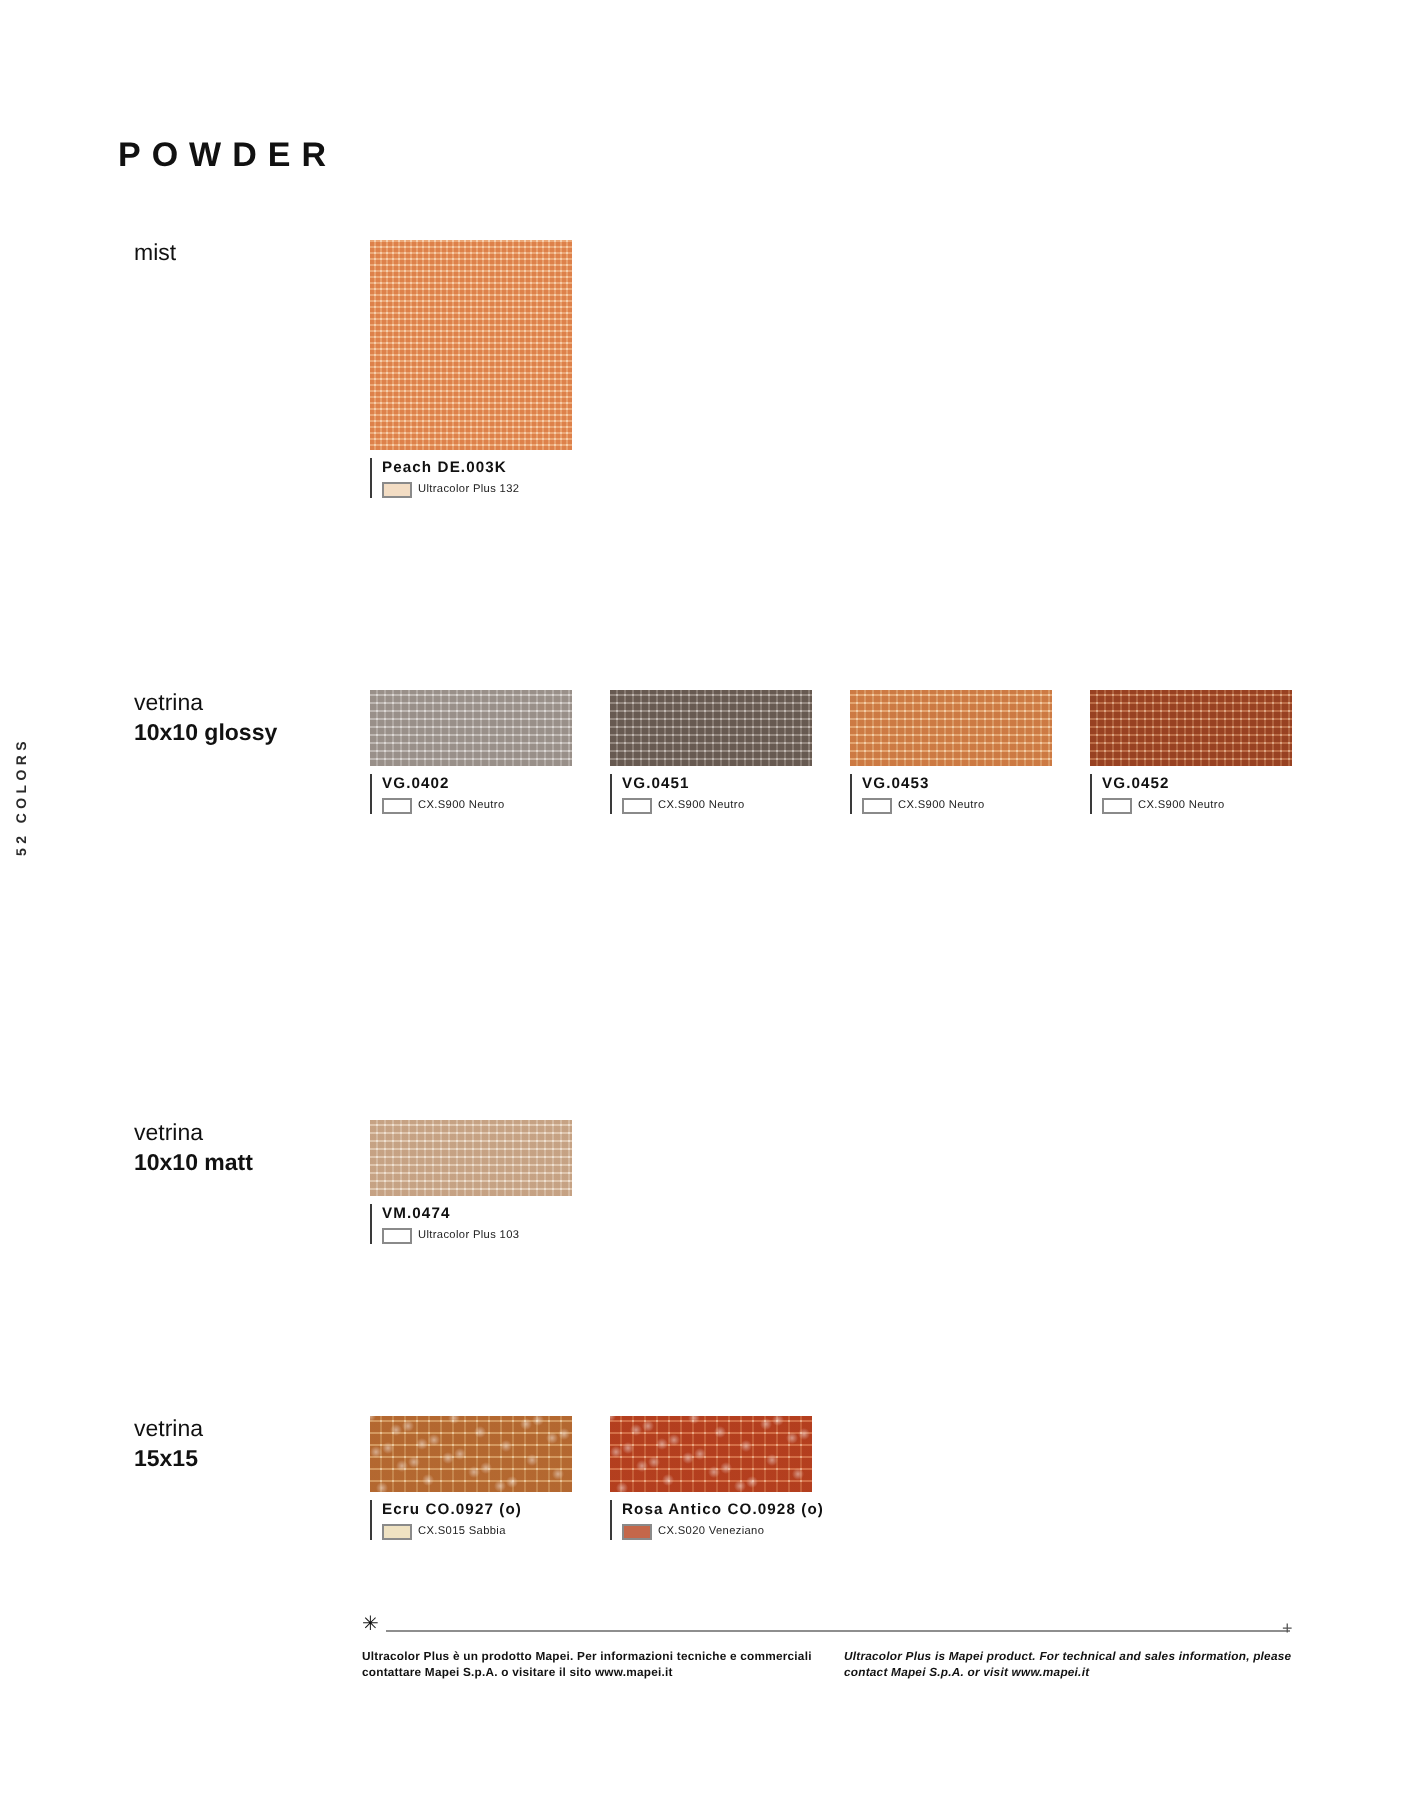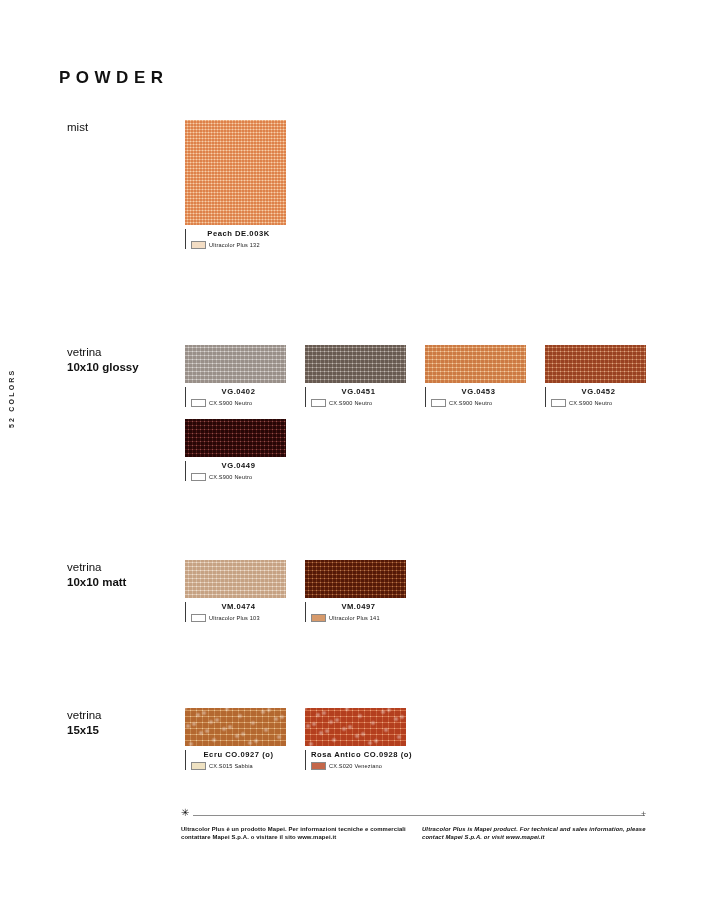--- a/index.html
+++ b/index.html
@@ -97,21 +97,20 @@
     padding-left: 5px;
     border-left: 1.5px solid #3a3a3a;
   }
   .swatch-name {
     font-size: 7.6px;
     font-weight: bold;
     letter-spacing: 0.55px;
     color: #111;
     white-space: nowrap;
     line-height: 10px;
-    text-align: center;
   }
   .grout-line {
     margin-top: 2px;
     display: flex;
     align-items: center;
     gap: 3px;
   }
   .grout-chip {
     width: 13px;
     height: 6px;
@@ -236,57 +235,37 @@
             <div class="swatch-info">
               <div class="swatch-name">VG.0452</div>
               <div class="grout-line">
                 <span class="grout-chip" style="background: rgb(255, 255, 255);"></span>
                 <span class="grout-name">CX.S900 Neutro</span>
               </div>
             </div>
           </div>
         </div>
         <div class="swatch-row">
-          <div class="swatch-card">
-            <div class="swatch-img" style="background: repeating-linear-gradient(0deg, rgb(126, 67, 65) 0px, rgb(126, 67, 65) 3px, rgba(255, 255, 255, 0.55) 3px, rgba(255, 255, 255, 0.55) 4px), repeating-linear-gradient(90deg, rgb(141, 79, 76) 0px, rgb(141, 79, 76) 3px, rgba(255, 255, 255, 0.45) 3px, rgba(255, 255, 255, 0.45) 4px) rgb(141, 79, 76); background-blend-mode: multiply;"></div>
-            <div class="swatch-info">
-              <div class="swatch-name">VG.0449</div>
-              <div class="grout-line">
-                <span class="grout-chip" style="background: rgb(255, 255, 255);"></span>
-                <span class="grout-name">CX.S900 Neutro</span>
-              </div>
-            </div>
-          </div>
         </div>
       </div>
     </div>
     <div class="section" style="top: 560px;">
       <div class="section-label">
         <div class="l1">vetrina</div>
         <div class="l2">10x10 matt</div>
       </div>
       <div class="swatch-grid">
         <div class="swatch-row">
           <div class="swatch-card">
             <div class="swatch-img" style="background: repeating-linear-gradient(0deg, rgb(227, 210, 194) 0px, rgb(227, 210, 194) 3px, rgba(255, 255, 255, 0.55) 3px, rgba(255, 255, 255, 0.55) 4px), repeating-linear-gradient(90deg, rgb(238, 224, 210) 0px, rgb(238, 224, 210) 3px, rgba(255, 255, 255, 0.45) 3px, rgba(255, 255, 255, 0.45) 4px) rgb(238, 224, 210); background-blend-mode: multiply;"></div>
             <div class="swatch-info">
               <div class="swatch-name">VM.0474</div>
               <div class="grout-line">
                 <span class="grout-chip" style="background: rgb(255, 255, 255);"></span>
                 <span class="grout-name">Ultracolor Plus 103</span>
-              </div>
-            </div>
-          </div>
-          <div class="swatch-card">
-            <div class="swatch-img" style="background: repeating-linear-gradient(0deg, rgb(166, 109, 71) 0px, rgb(166, 109, 71) 3px, rgba(255, 255, 255, 0.55) 3px, rgba(255, 255, 255, 0.55) 4px), repeating-linear-gradient(90deg, rgb(181, 122, 83) 0px, rgb(181, 122, 83) 3px, rgba(255, 255, 255, 0.45) 3px, rgba(255, 255, 255, 0.45) 4px) rgb(181, 122, 83); background-blend-mode: multiply;"></div>
-            <div class="swatch-info">
-              <div class="swatch-name">VM.0497</div>
-              <div class="grout-line">
-                <span class="grout-chip" style="background: rgb(215, 154, 107);"></span>
-                <span class="grout-name">Ultracolor Plus 141</span>
               </div>
             </div>
           </div>
         </div>
       </div>
     </div>
     <div class="section" style="top: 708px;">
       <div class="section-label">
         <div class="l1">vetrina</div>
         <div class="l2">15x15</div>

